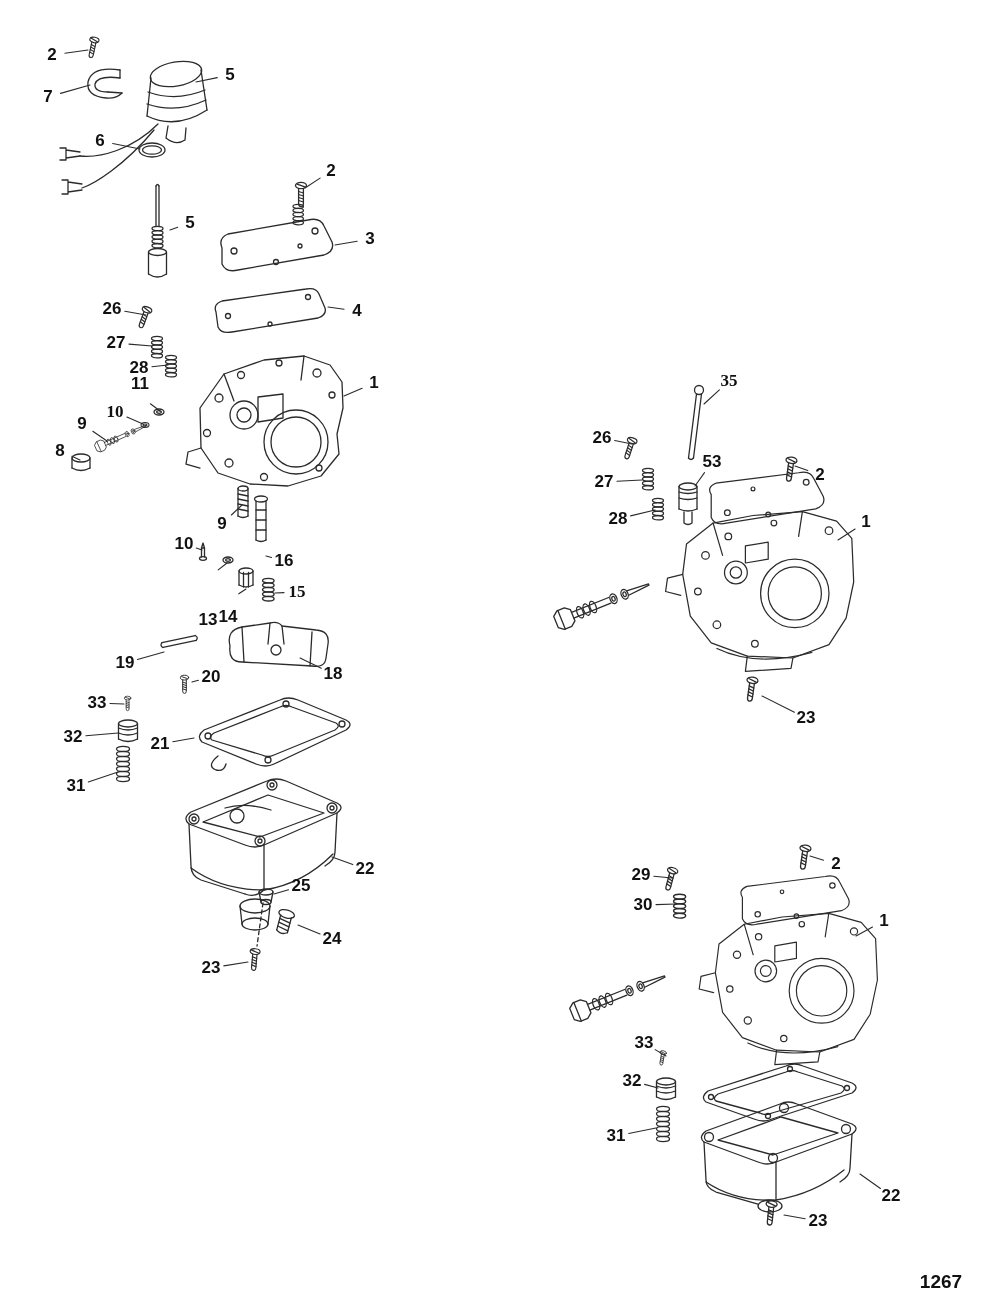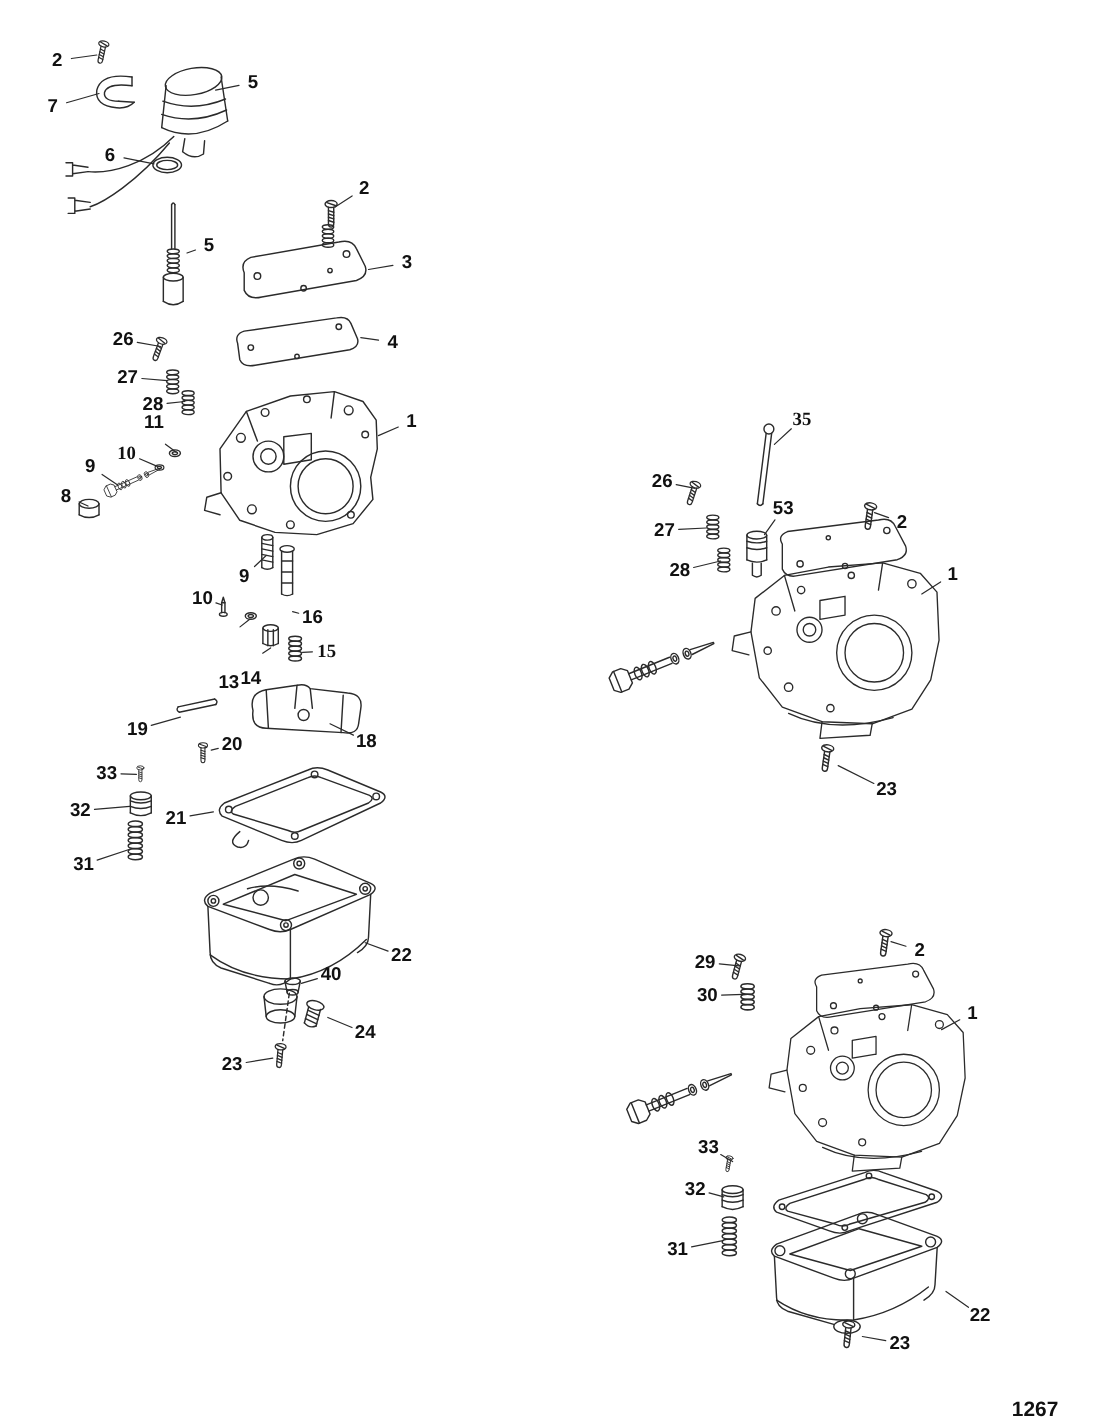--- a/index.html
+++ b/index.html
@@ -420,21 +420,21 @@
       <div class="callout" data-name="callout-14" style="left: 228px; top: 601px; margin-top: 16px;">14</div>
       <div class="callout" data-name="callout-15" style="left: 297px; top: 592px; font-family: Liberation Serif, serif;">15</div>
       <div class="callout" data-name="callout-19" style="left: 125px; top: 663px;">19</div>
       <div class="callout" data-name="callout-18" style="left: 333px; top: 674px;">18</div>
       <div class="callout" data-name="callout-20" style="left: 211px; top: 677px;">20</div>
       <div class="callout" data-name="callout-33" style="left: 97px; top: 703px;">33</div>
       <div class="callout" data-name="callout-32" style="left: 73px; top: 737px;">32</div>
       <div class="callout" data-name="callout-21" style="left: 160px; top: 744px;">21</div>
       <div class="callout" data-name="callout-31" style="left: 76px; top: 786px;">31</div>
       <div class="callout" data-name="callout-22" style="left: 365px; top: 869px;">22</div>
-      <div class="callout" data-name="callout-25" style="left: 301px; top: 886px;">40</div>
+      <div class="callout" data-name="callout-25" style="left: 301px; top: 886px;">25</div>
       <div class="callout" data-name="callout-24" style="left: 332px; top: 939px;">24</div>
       <div class="callout" data-name="callout-23" style="left: 211px; top: 968px;">23</div>
       <div class="callout" data-name="callout-35" style="left: 729px; top: 381px; font-family: Liberation Serif, serif;">35</div>
       <div class="callout" data-name="callout-26" style="left: 602px; top: 438px;">26</div>
       <div class="callout" data-name="callout-34" style="left: 712px; top: 462px;">53</div>
       <div class="callout" data-name="callout-27" style="left: 604px; top: 482px;">27</div>
       <div class="callout" data-name="callout-2" style="left: 820px; top: 475px;">2</div>
       <div class="callout" data-name="callout-28" style="left: 618px; top: 519px;">28</div>
       <div class="callout" data-name="callout-1" style="left: 866px; top: 522px;">1</div>
       <div class="callout" data-name="callout-23" style="left: 806px; top: 718px;">23</div>

